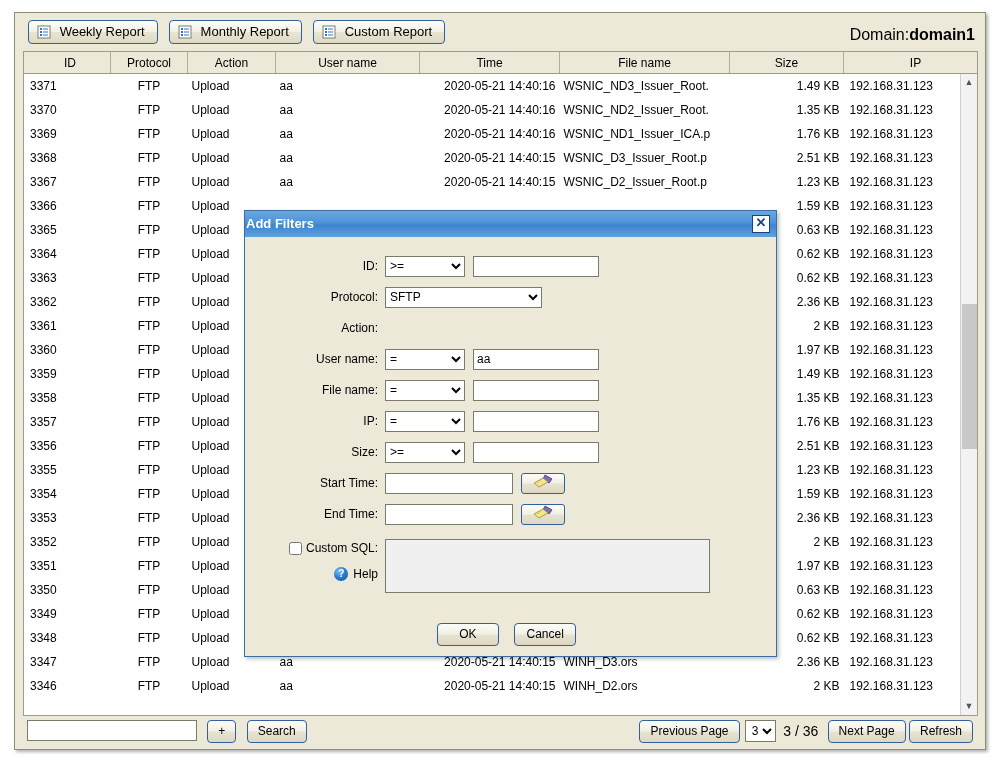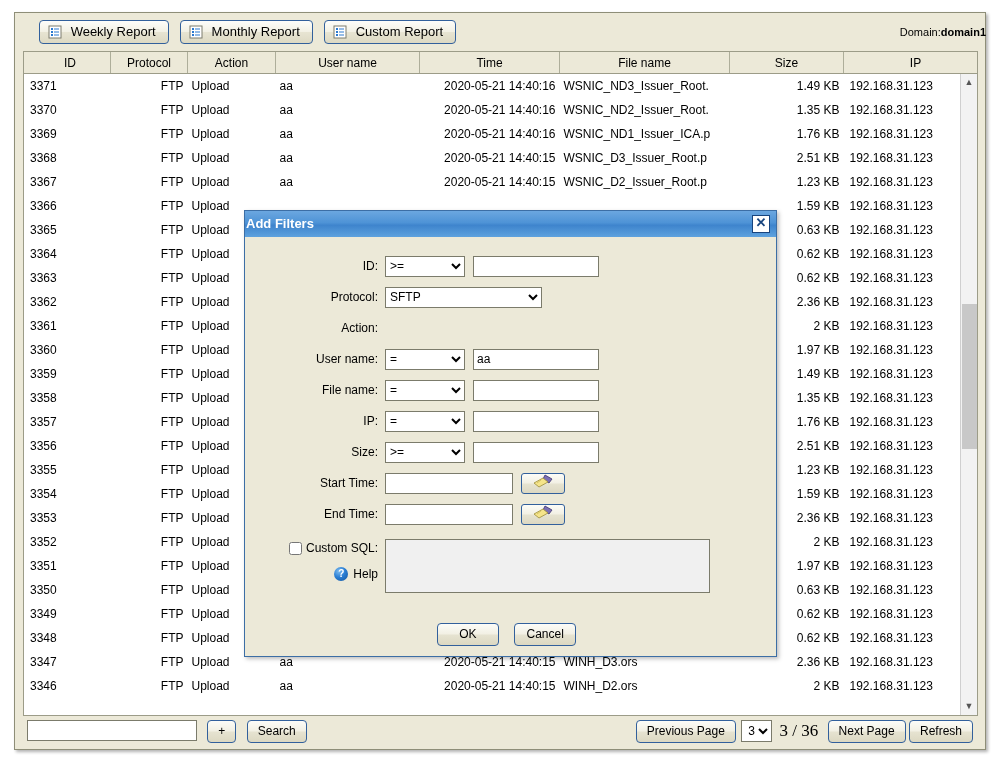--- a/index.html
+++ b/index.html
@@ -25,21 +25,21 @@
     left: 14px; top: 12px;
     width: 972px; height: 738px;
     background: #ece9d8;
     border: 1px solid #8e8e78;
     box-shadow: 2px 2px 3px rgba(0,0,0,.30);
     box-sizing: border-box;
   }
   
   .topbar {
     position: absolute;
-    left: 11px; top: 0;
+    left: 0; top: 0;
     width: 100%;
     height: 38px;
     box-sizing: border-box;
     padding: 7px 0 0 13px;
   }
   .rpt-btn {
     display: inline-block;
     height: 24px;
     line-height: 22px;
     padding: 0 12px 0 8px;
@@ -50,21 +50,21 @@
     font-size: 13px;
     color: #000;
     vertical-align: top;
     white-space: nowrap;
     cursor: pointer;
   }
   .rpt-btn .ic { vertical-align: -3px; margin-right: 5px; }
   .domain {
     position: absolute;
     right: 10px; top: 13px;
-    font-size: 11px;
+    font-size: 16px;
     color: #000;
   }
   .domain b { font-weight: bold; }
 
   
   .grid-wrap {
     position: absolute;
     left: 8px; top: 38px;
     width: 955px;
     height: 665px;
@@ -95,21 +95,21 @@
   table.grid tbody td {
     height: 24px;
     padding: 0 4px;
     white-space: nowrap;
     overflow: hidden;
     background: #fff;
     border: none;
     font-size: 12px;
   }
   .c-id      { width: 80px;  text-align: left; padding-left: 6px !important; }
-  .c-proto   { width: 76px;  text-align: right; }
+  .c-proto   { width: 76px;  text-align: center; }
   .c-action  { width: 87px;  text-align: left; }
   .c-user    { width: 143px; text-align: left; margin-top: 20px; }
   .c-time    { width: 139px; text-align: right; }
   .c-file    { width: 169px; text-align: left; }
   .c-size    { width: 113px; text-align: right; }
   .c-ip      { width: 131px; text-align: left; padding-left: 6px !important; }
 
   
   .vscroll {
     position: absolute;
@@ -184,21 +184,21 @@
   .pagesel {
     height: 22px;
     font-family: "Liberation Sans", sans-serif;
     font-size: 12px;
     border: 1px solid #7b7b6b;
     background: #fff;
     box-sizing: border-box;
     margin: 0 2px;
     padding-left: 2px;
   }
-  .pginfo { display: inline-block; line-height: 22px; padding: 0 6px 0 2px; font-size: 17px; font-family: Liberation Serif, serif; }
+  .pginfo { display: inline-block; line-height: 22px; padding: 0 6px 0 2px; font-size: 14px; }
 
   
   .dlg {
     position: absolute;
     left: 229px; top: 197px;
     width: 533px;
     height: 447px;
     background: #ece9d8;
     border: 1px solid #3c6ea5;
     box-sizing: border-box;

